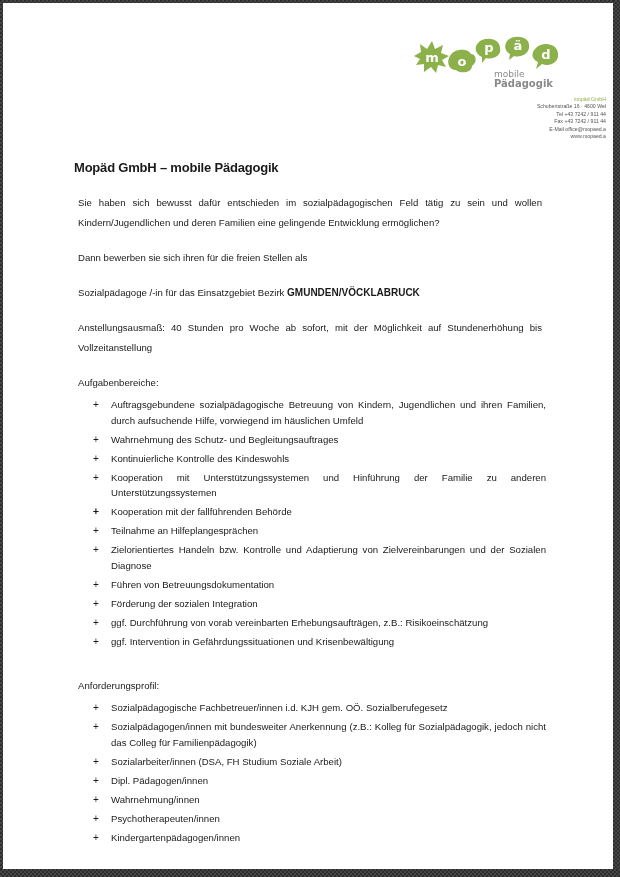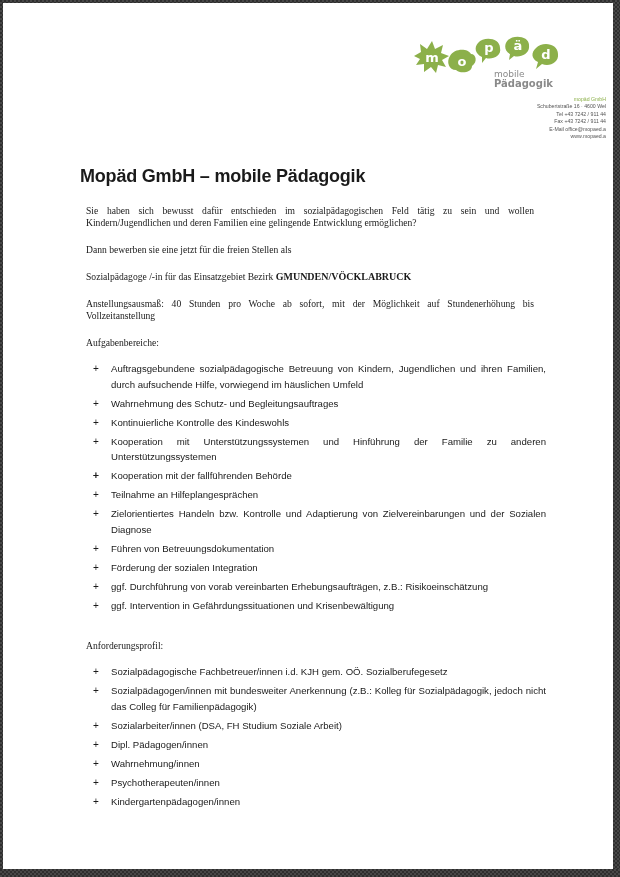--- a/index.html
+++ b/index.html
@@ -40,24 +40,24 @@
   .address {
     position: absolute; right: 14px; top: 96px; width: 120px;
     text-align: right; font-size: 5.2px; line-height: 7.4px; color: #555;
     white-space: nowrap; overflow: hidden;
   }
   .address .company { color: #8cb04a; }
 
   
   .content { position: absolute; left: 74px; top: 160px; width: 472px; }
   h1 {
-    margin: 6px; font-size: 18px; font-weight: bold; letter-spacing: -0.2px; color: #1a1a1a;
+    margin: 0; font-size: 13px; font-weight: bold; letter-spacing: -0.2px; color: #1a1a1a;
   }
   p {
-    margin: 12px; font-size: 9.6px; line-height: 12px; text-align: justify; font-family: Liberation Serif, serif;
+    margin: 4px; font-size: 9.6px; line-height: 20px; text-align: justify;
   }
   .intro { margin-top: 18px; }
   .gap16 { margin-top: 15px; }
   .region { font-weight: bold; font-size: 10px; }
   ul.plus {
     list-style: none; margin: 2px 0 0 0; padding: 0 0 0 37px;
   }
   ul.plus li {
     position: relative; font-size: 9.6px; line-height: 15.5px; text-align: justify;
     margin-bottom: 3.5px;
@@ -111,21 +111,21 @@
   <div>Tel +43 7242 / 911 44</div>
   <div>Fax +43 7242 / 911 44</div>
   <div>E-Mail office@mopaed.a</div>
   <div>www.mopaed.a</div>
 </div>
 
 <div class="content">
   <h1>Mopäd GmbH – mobile Pädagogik</h1>
 
   <p class="intro">Sie haben sich bewusst dafür entschieden im sozialpädagogischen Feld tätig zu sein und wollen Kindern/Jugendlichen und deren Familien eine gelingende Entwicklung ermöglichen?</p>
-  <p class="gap16">Dann bewerben sie eine jetzt für die freien Stellen als</p>
+  <p class="gap16">Dann bewerben sie sich ihren für die freien Stellen als</p>
   <p class="gap16"><span>Sozialpädagoge /-in für das Einsatzgebiet Bezirk </span><span class="region">GMUNDEN/VÖCKLABRUCK</span></p>
   <p class="gap16">Anstellungsausmaß:  40 Stunden pro Woche ab sofort, mit der Möglichkeit auf Stundenerhöhung bis Vollzeitanstellung</p>
 
   <p class="gap16">Aufgabenbereiche:</p>
   <ul class="plus">
     <li><span class="bullet">+</span><span>Auftragsgebundene sozialpädagogische Betreuung von Kindern, Jugendlichen und ihren Familien, durch aufsuchende Hilfe, vorwiegend im häuslichen Umfeld</span></li>
     <li><span class="bullet">+</span><span>Wahrnehmung des Schutz- und Begleitungsauftrages</span></li>
     <li><span class="bullet">+</span><span>Kontinuierliche Kontrolle des Kindeswohls</span></li>
     <li><span class="bullet">+</span><span>Kooperation mit Unterstützungssystemen und Hinführung der Familie zu anderen Unterstützungssystemen</span></li>
     <li><span class="bullet">+</span></li>

